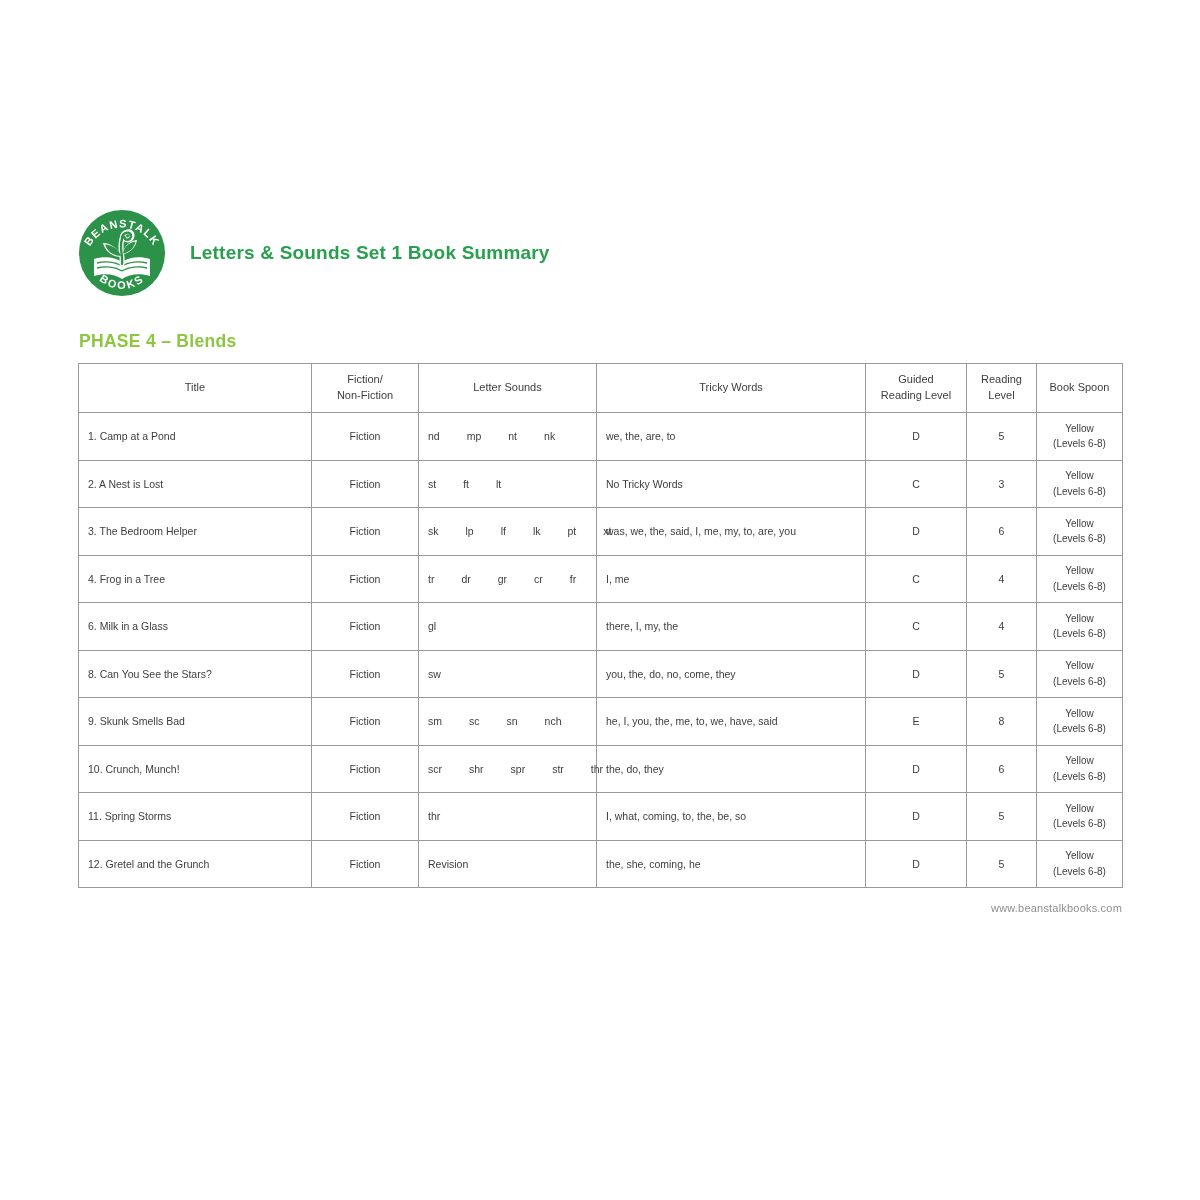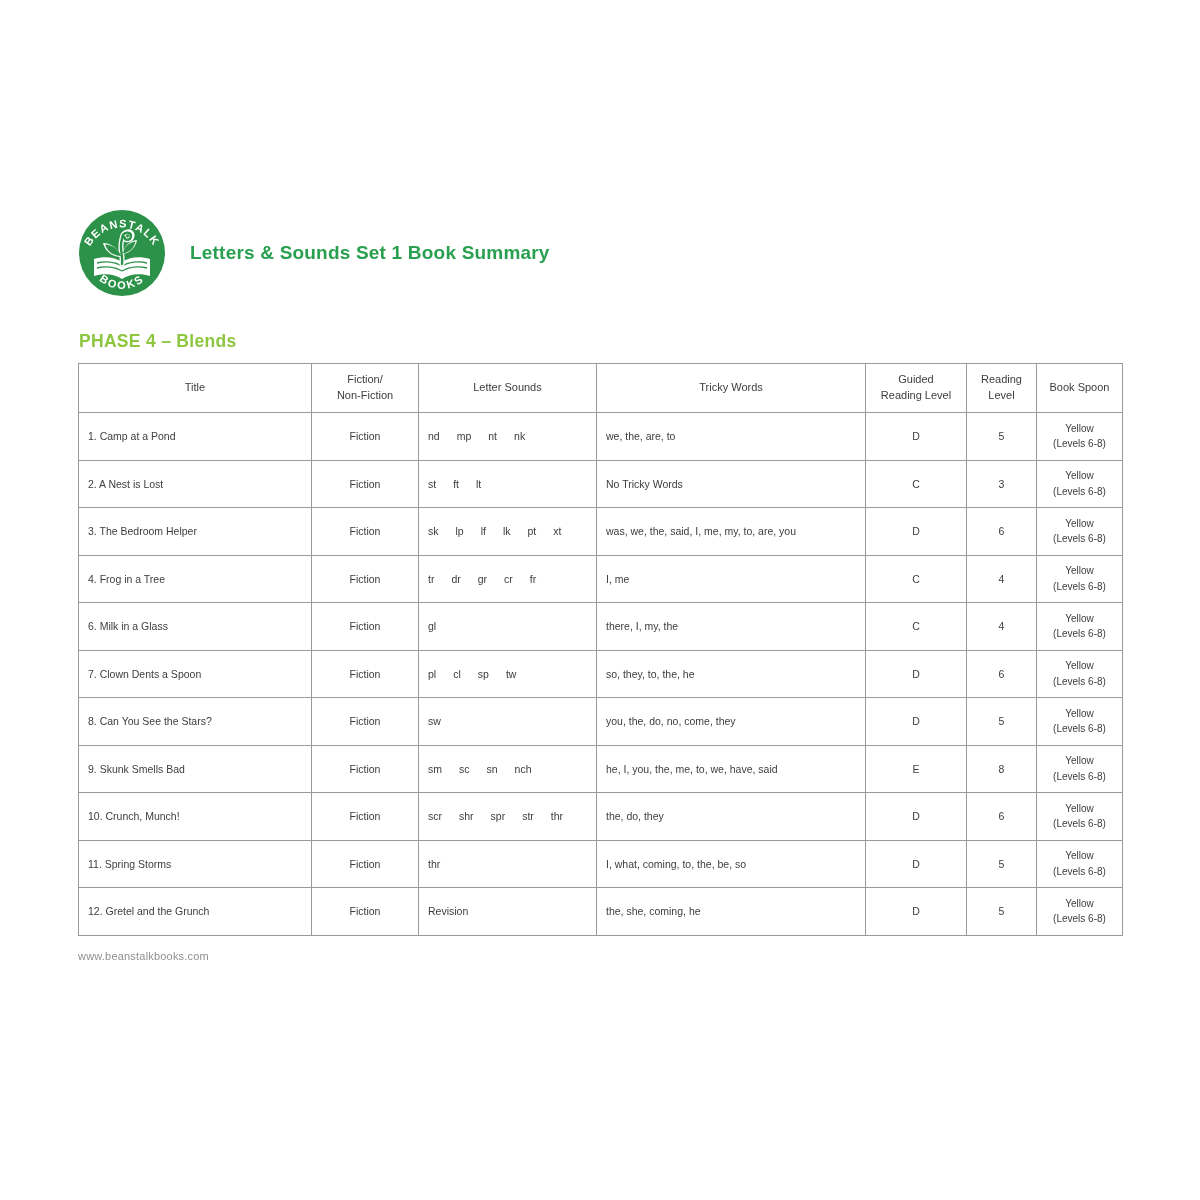--- a/index.html
+++ b/index.html
@@ -67,25 +67,25 @@
     padding: 2px 4px;
   }
   .book-table td {
     height: 47.5px;
     font-size: 10.5px;
     vertical-align: middle;
     padding: 2px 9px;
   }
   td.c-center { text-align: center; padding: 2px 4px; }
   td.c-band { white-space: pre-line; line-height: 1.55; font-size: 10px; margin-left: 7px; }
-  .ls-wrap { display: flex; gap: 17px; }
+  .ls-wrap { display: flex; gap: 27px; }
   .ls-token { white-space: nowrap; }
   .doc-footer {
     margin-top: 14px;
-    text-align: left;
+    text-align: right;
     font-size: 11px;
     color: var(--footer-gray);
     letter-spacing: 0.2px;
   }
 </style>
 </head>
 <body>
 
 <div class="page">
   <div class="content">
@@ -235,37 +235,20 @@
                 <span class="ls-token">gl</span>
               </div>
             </td>
     <td class="c-tw">there, I, my, the</td>
     <td class="c-center">C</td>
     <td class="c-center">4</td>
     <td class="c-center c-band">Yellow
 (Levels 6-8)</td>
   </tr>
 
-  <tr>
-    <td class="c-title">7. Clown Dents a Spoon</td>
-    <td class="c-center">Fiction</td>
-    <td class="c-ls">
-              <div class="ls-wrap">
-                <span class="ls-token">pl</span>
-                <span class="ls-token">cl</span>
-                <span class="ls-token">sp</span>
-                <span class="ls-token">tw</span>
-              </div>
-            </td>
-    <td class="c-tw">so, they, to, the, he</td>
-    <td class="c-center">D</td>
-    <td class="c-center">6</td>
-    <td class="c-center c-band">Yellow
-(Levels 6-8)</td>
-  </tr>
 
   <tr>
     <td class="c-title">8. Can You See the Stars?</td>
     <td class="c-center">Fiction</td>
     <td class="c-ls">
               <div class="ls-wrap">
                 <span class="ls-token">sw</span>
               </div>
             </td>
     <td class="c-tw">you, the, do, no, come, they</td>

